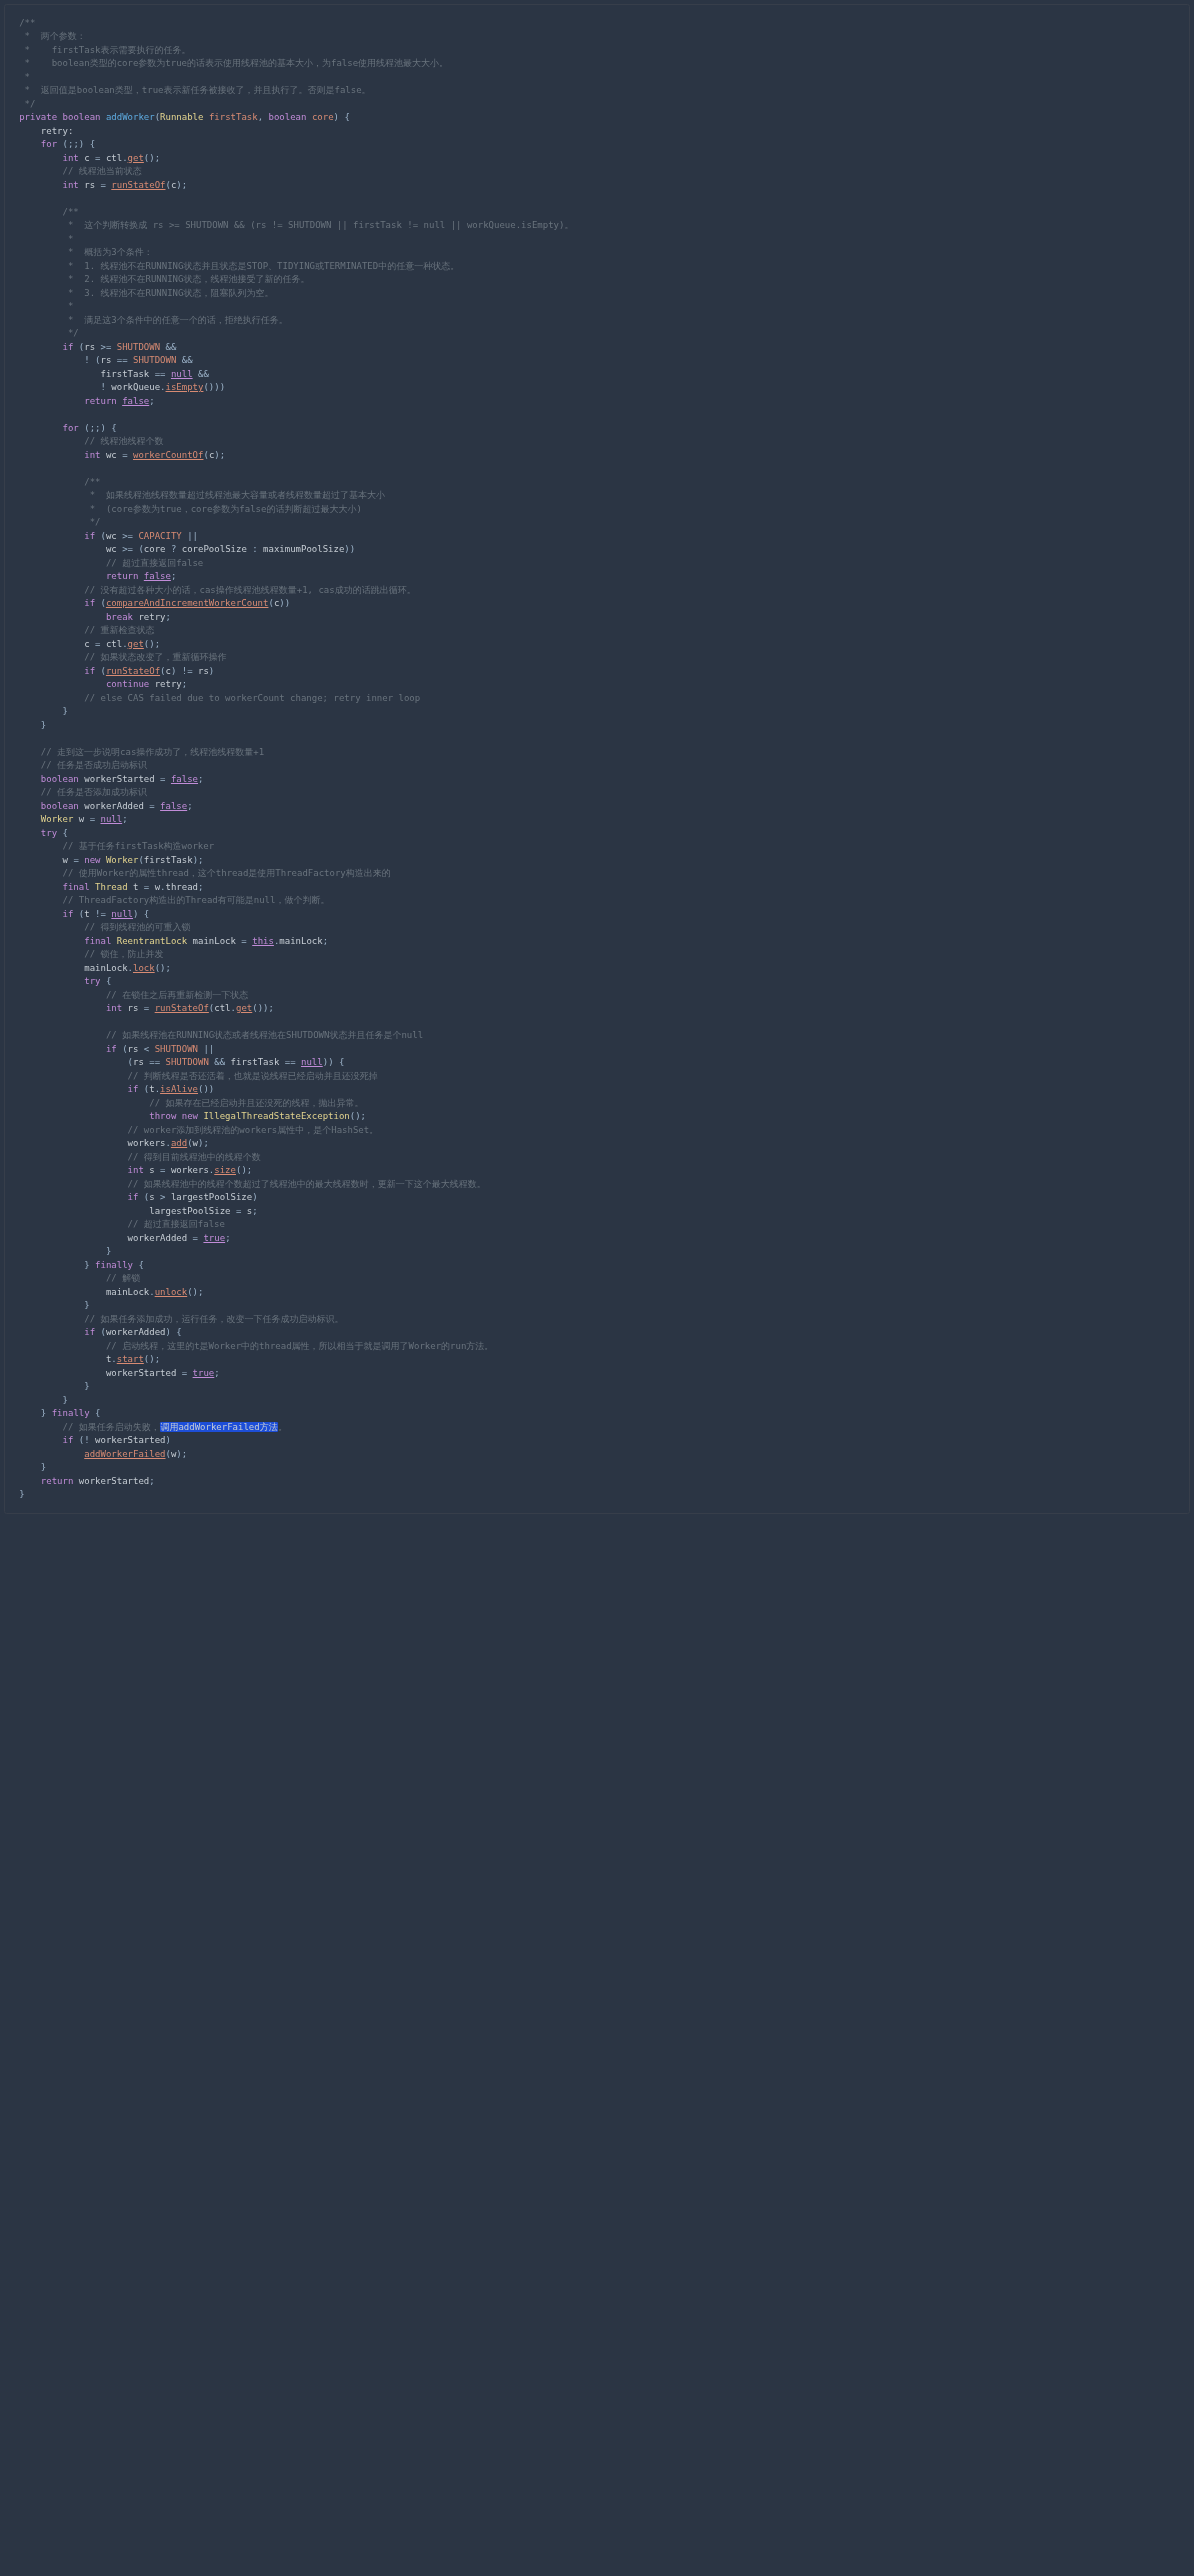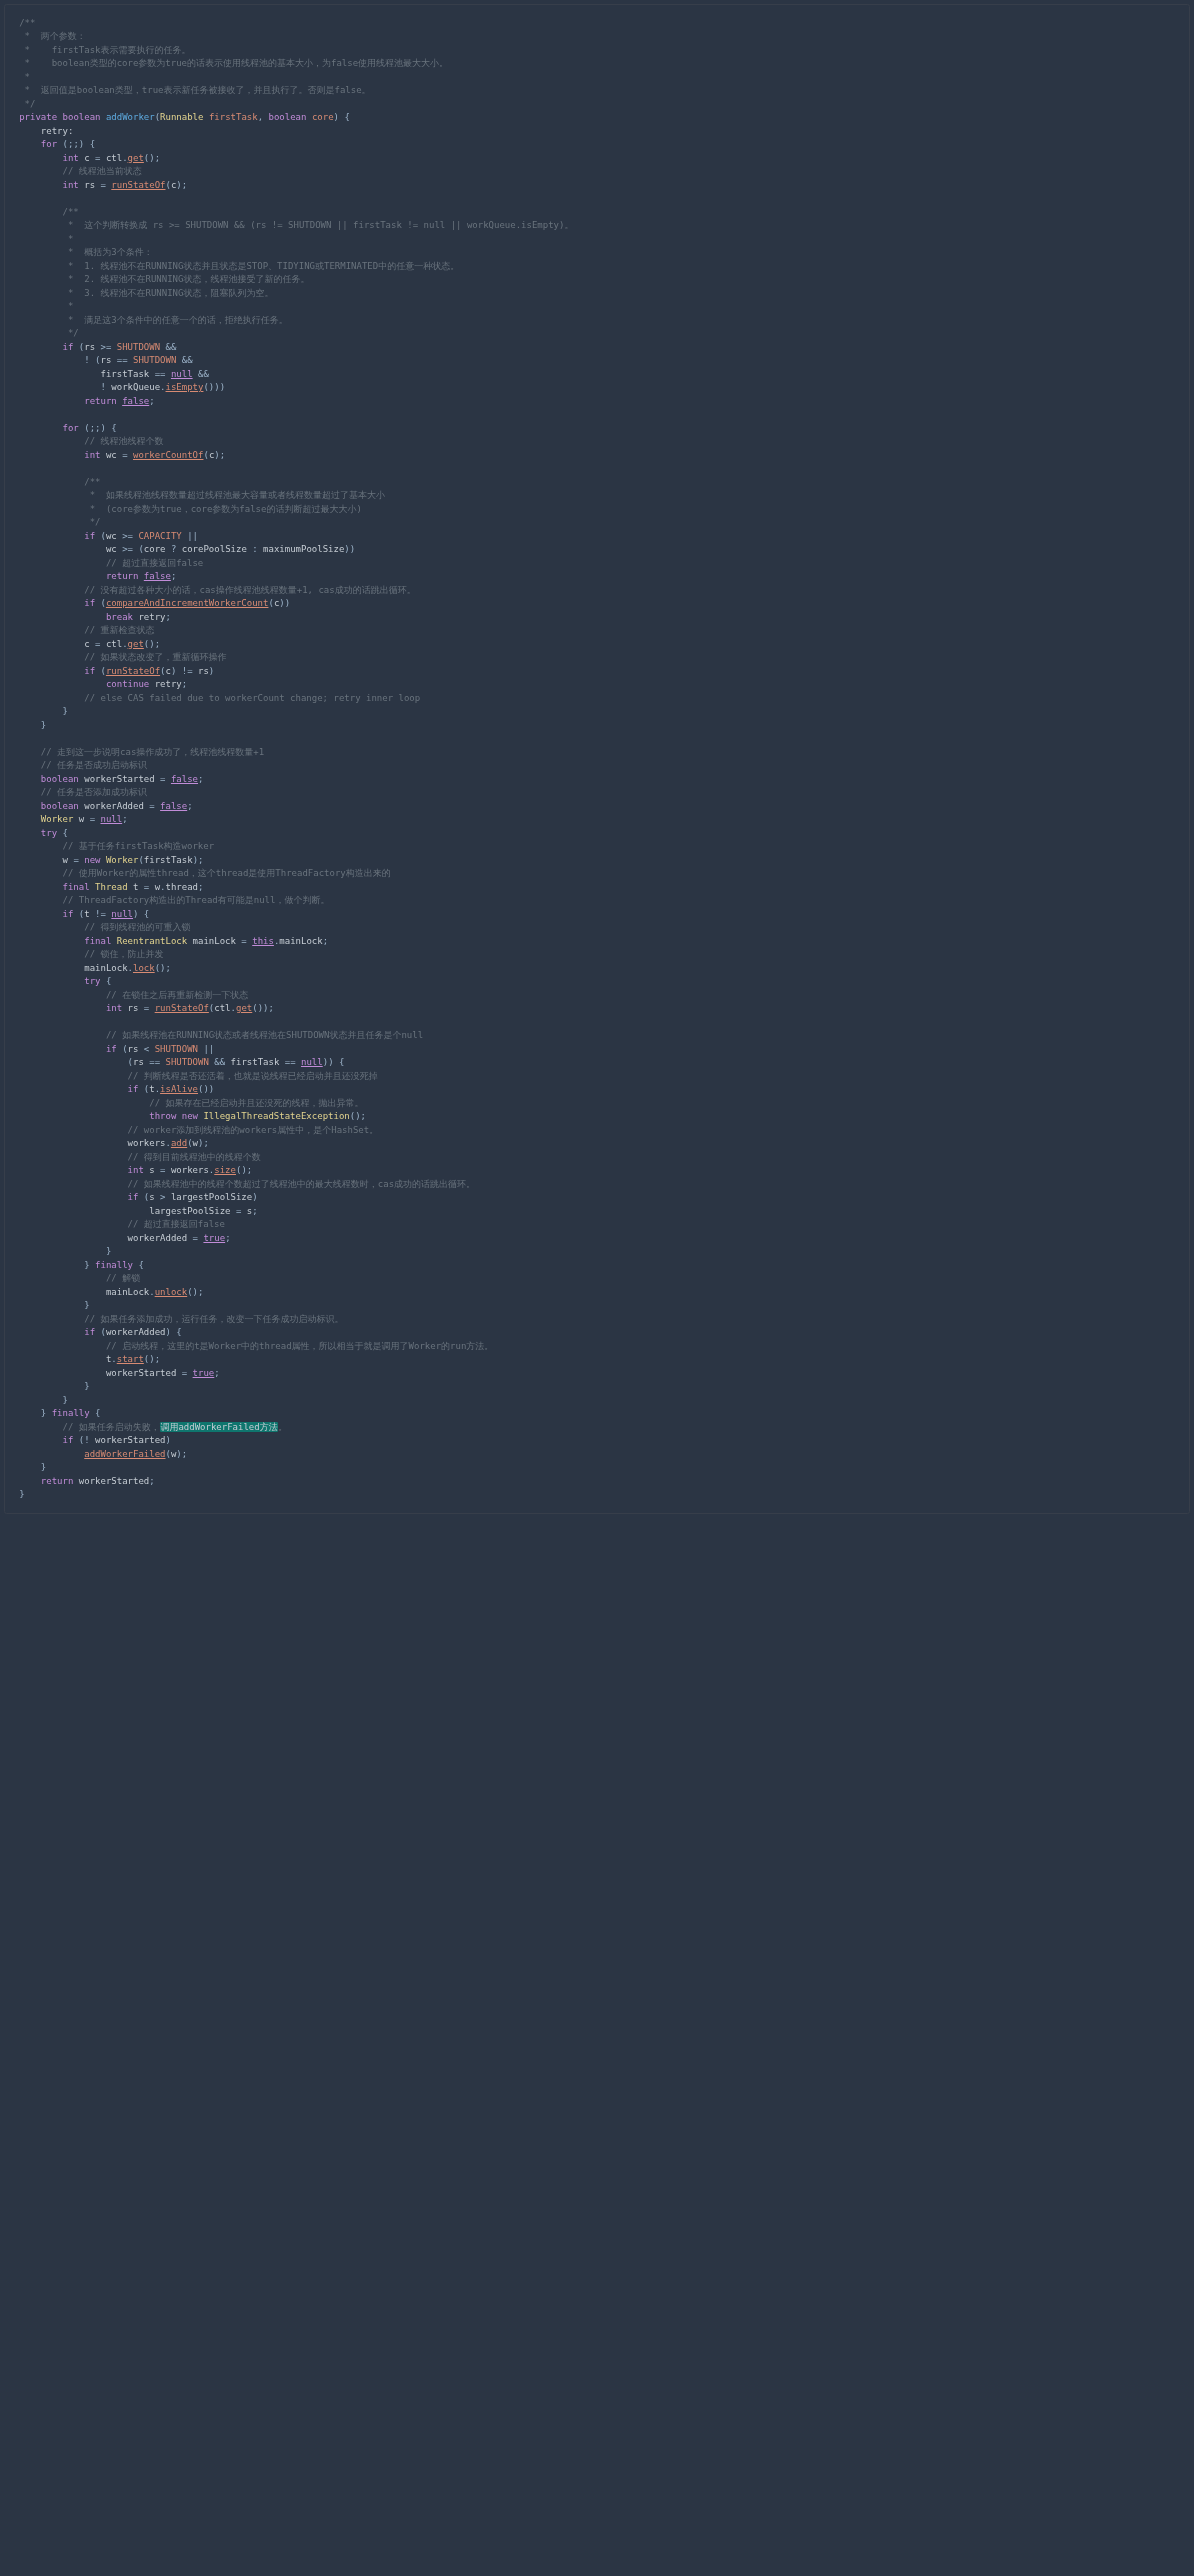--- a/index.html
+++ b/index.html
@@ -23,21 +23,21 @@
   .kw { color: #c18cd8; margin-top: 16px; }       
   .ty { color: #e3d48f; margin-top: 20px; }       
   .mn { color: #5eabe0; margin-top: 44px; }       
   .pr { color: #d88b73; }       
   .op { color: #9cb3c9; }       
   .id { color: #c6cdd4; }       
   .cl { color: #d88b73; text-decoration: underline; }       
   .lb { color: #c6cdd4; text-align: center; }       
   .cn { color: #d88b73; }       
   .kc { color: #c18cd8; text-decoration: underline; }       
-  .hl { background:#0f766e; color:#c6cdd4; border-radius:1.3px; padding:0 0.6px;}
+  .hl { background:#1d4ed8; color:#c6cdd4; border-radius:1.3px; padding:0 0.6px;}
 </style>
 </head>
 <body>
 
 <pre class="code-block" id="code"><span class="cm">/**
  *  两个参数：
  *    firstTask表示需要执行的任务。
  *    boolean类型的core参数为true的话表示使用线程池的基本大小，为false使用线程池最大大小。
  *
  *  返回值是boolean类型，true表示新任务被接收了，并且执行了。否则是false。
@@ -114,21 +114,21 @@
 </span><span class="kw">                if </span><span class="op">(</span><span class="id">rs</span><span class="op"> &lt; </span><span class="cn">SHUTDOWN</span><span class="op"> ||
                     (</span><span class="id">rs</span><span class="op"> == </span><span class="cn">SHUTDOWN</span><span class="op"> &amp;&amp; </span><span class="id">firstTask</span><span class="op"> == </span><span class="kc">null</span><span class="op">)) {
 </span><span class="cm">                    // 判断线程是否还活着，也就是说线程已经启动并且还没死掉
 </span><span class="kw">                    if </span><span class="op">(</span><span class="id">t</span><span class="op">.</span><span class="cl">isAlive</span><span class="op">())
 </span><span class="cm">                        // 如果存在已经启动并且还没死的线程，抛出异常。
 </span><span class="kw">                        throw new </span><span class="ty">IllegalThreadStateException</span><span class="op">();
 </span><span class="cm">                    // worker添加到线程池的workers属性中，是个HashSet。
 </span><span class="id">                    workers</span><span class="op">.</span><span class="cl">add</span><span class="op">(</span><span class="id">w</span><span class="op">);
 </span><span class="cm">                    // 得到目前线程池中的线程个数
 </span><span class="kw">                    int </span><span class="id">s</span><span class="op"> = </span><span class="id">workers</span><span class="op">.</span><span class="cl">size</span><span class="op">();
-</span><span class="cm">                    // 如果线程池中的线程个数超过了线程池中的最大线程数时，cas成功的话跳出循环。
+</span><span class="cm">                    // 如果线程池中的线程个数超过了线程池中的最大线程数时，更新一下这个最大线程数。
 </span><span class="kw">                    if </span><span class="op">(</span><span class="id">s</span><span class="op"> &gt; </span><span class="id">largestPoolSize</span><span class="op">)
                         </span><span class="id">largestPoolSize</span><span class="op"> = </span><span class="id">s</span><span class="op">;
 </span><span class="cm">                    // 超过直接返回false
 </span><span class="id">                    workerAdded</span><span class="op"> = </span><span class="kc">true</span><span class="op">;
                 }
 </span><span class="op">            } </span><span class="kw">finally </span><span class="op">{
 </span><span class="cm">                // 解锁
 </span><span class="id">                mainLock</span><span class="op">.</span><span class="cl">unlock</span><span class="op">();
             }
 </span><span class="cm">            // 如果任务添加成功，运行任务，改变一下任务成功启动标识。

